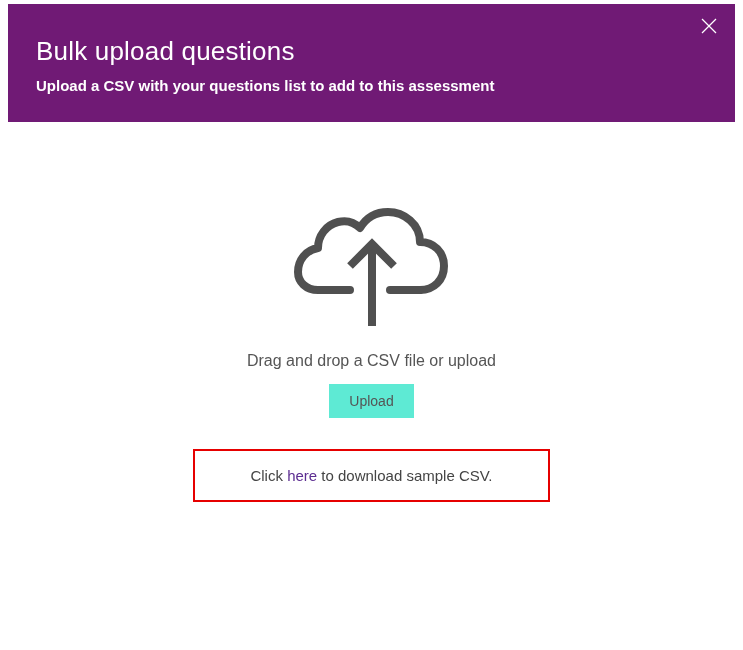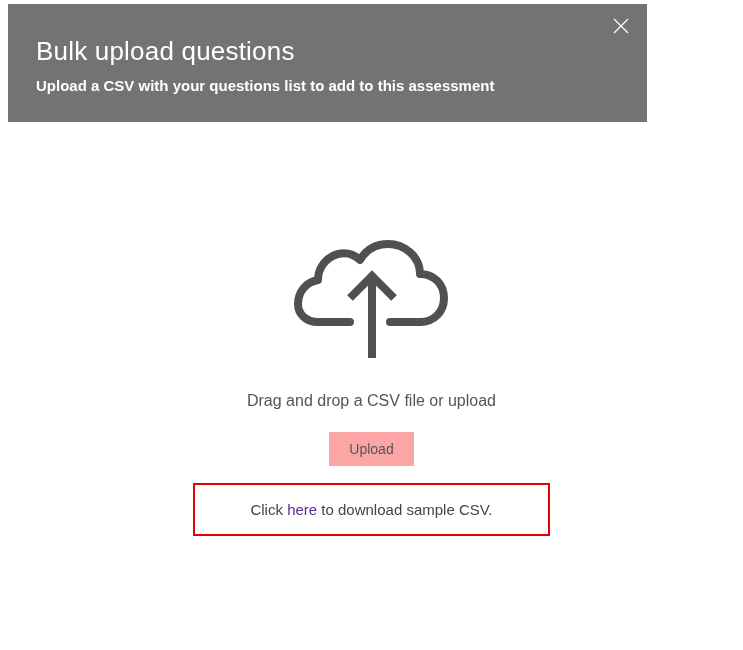--- a/index.html
+++ b/index.html
@@ -8,25 +8,25 @@
       box-sizing: border-box;
     }
     body {
       font-family: "Segoe UI", -apple-system, BlinkMacSystemFont, sans-serif;
       width: 743px;
       height: 650px;
       background: #fff;
       position: relative;
     }
     .header {
-      background: #737373;
+      background: #701a75;
       color: #fff;
       padding: 32px 28px 28px 28px;
       position: relative;
-      width: 639px;
+      width: 727px;
       margin-left: 8px;
       margin-top: 4px;
     }
     .header-title {
       font-size: 26px;
       font-weight: 300;
       margin-bottom: 10px;
       letter-spacing: 0.2px;
     }
     .header-subtitle {
@@ -45,48 +45,47 @@
       justify-content: center;
     }
     .close-btn svg {
       width: 16px;
       height: 16px;
     }
     .content {
       display: flex;
       flex-direction: column;
       align-items: center;
-      padding-top: 118px;
-      gap: 8px;
+      padding-top: 86px;
     }
     .cloud-icon {
       width: 160px;
       height: 130px;
       display: flex;
       align-items: center;
       justify-content: center;
     }
     .instruction-text {
       font-size: 16px;
       color: #555;
       margin-top: 14px;
       font-weight: 400;
     }
     .upload-btn {
       margin-top: 14px;
-      background: #fca5a5;
+      background: #5eead4;
       border: none;
       padding: 9px 20px;
       font-size: 14px;
       color: #555;
       cursor: pointer;
       font-family: inherit;
     }
     .download-box {
-      margin-top: 9px;
+      margin-top: 31px;
       border: 2.5px solid #e60000;
       padding: 16px 55px;
       font-size: 15px;
       color: #444;
     }
     .download-link {
       color: #5c2d91;
       cursor: pointer;
     }
   </style>

